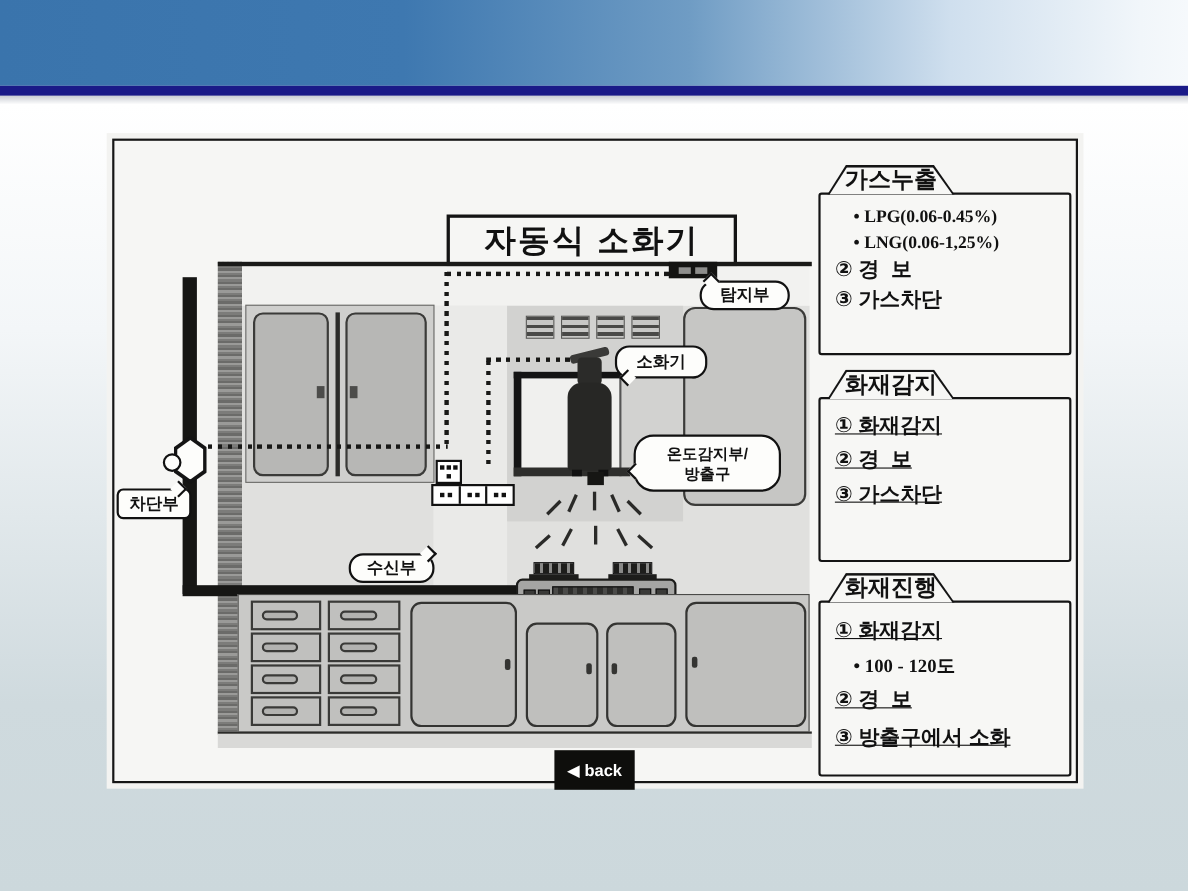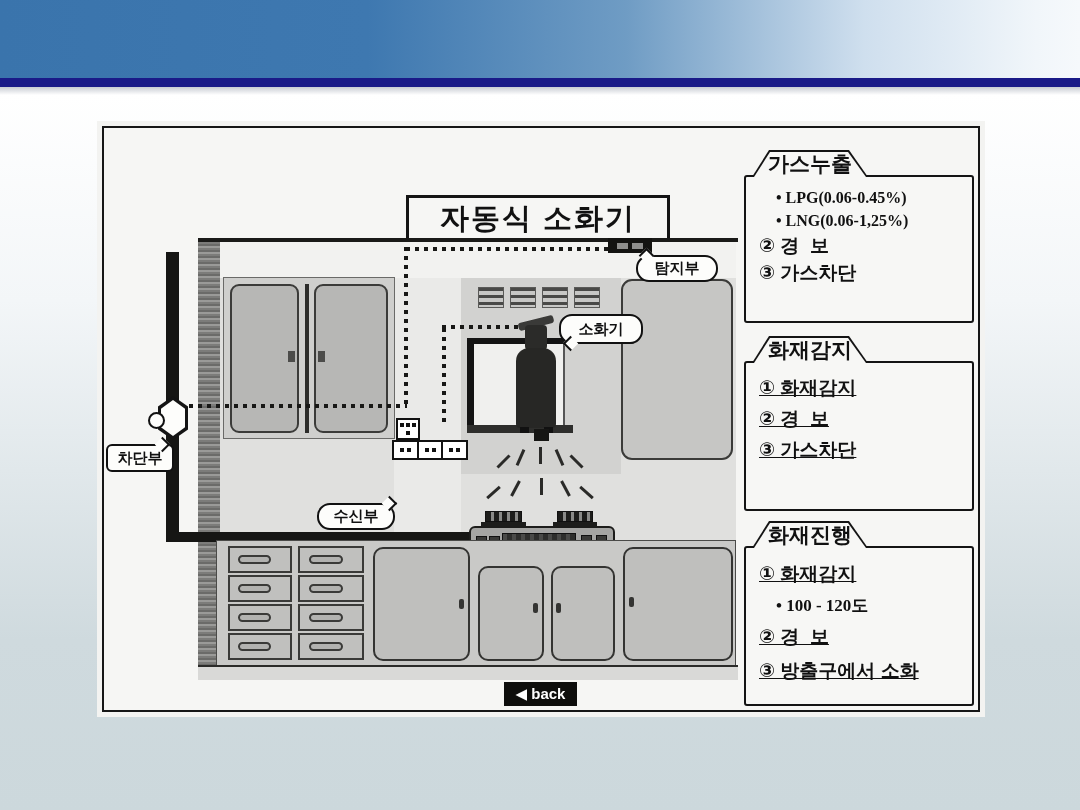--- a/index.html
+++ b/index.html
@@ -81,21 +81,21 @@
   .lhandle{position:absolute;width:5px;height:10px;background:#343432;border-radius:2px;}
   .floor{left:94px;top:537px;width:540px;height:15px;background:#d9d9d7;border-top:2px solid #2b2b29;}
   
   .bub{position:absolute;background:#fdfdfb;border:2px solid #111;border-radius:13px;
     display:flex;align-items:center;justify-content:center;font-weight:bold;color:#111;font-size:15px;z-index:6;}
   .tail{position:absolute;width:11px;height:11px;background:#fdfdfb;transform:rotate(45deg);}
   .tail.tl{border-top:2px solid #111;border-left:2px solid #111;}
   .tail.tr{border-top:2px solid #111;border-right:2px solid #111;}
   .tail.bl{border-bottom:2px solid #111;border-left:2px solid #111;}
   
-  .back-btn{left:400px;top:554px;width:73px;height:24px;background:#0e0e0c;color:#fff;
+  .back-btn{left:400px;top:554px;width:73px;height:36px;background:#0e0e0c;color:#fff;
     display:flex;align-items:center;justify-content:center;font-size:15px;font-weight:bold;cursor:pointer;z-index:7;}
   
   .panel{position:absolute;left:640px;width:230px;}
   .tab{position:relative;margin-left:8px;width:116px;height:27px;z-index:3;}
   .tab-bg{position:absolute;inset:0;background:#141414;clip-path:polygon(17px 0,calc(100% - 19px) 0,100% 100%,0 100%);}
   .tab-fg{position:absolute;left:2px;right:2px;top:2px;bottom:0;background:#f7f7f5;
     clip-path:polygon(16px 0,calc(100% - 18px) 0,100% 100%,0 100%);}
   .tab-label{position:absolute;inset:0;text-align:center;line-height:28px;font-size:21px;font-weight:bold;color:#111;}
   .pbody{position:relative;margin-top:-2px;border:2px solid #141414;border-radius:3px;background:#f7f7f5;
     padding:9px 10px 0 13px;}
@@ -258,20 +258,25 @@
     <div class="abs floor"></div>
 
     <div class="bub" style="left:532px;top:127px;width:82px;height:27px;">
       <span class="tail tl" style="left:3px;top:-7px;"></span>
       <span>탐지부</span>
     </div>
     <div class="bub" style="left:455px;top:186px;width:84px;height:30px;">
       <span class="tail bl" style="left:4px;bottom:-7px;"></span>
       <span>소화기</span>
     </div>
+    <div class="bub" style="left:472px;top:267px;width:134px;height:52px;border-radius:18px;flex-direction:column;font-size:14px;line-height:18px;">
+      <span class="tail bl" style="left:-6px;top:26px;"></span>
+      <span>온도감지부/</span>
+      <span>방출구</span>
+    </div>
     <div class="bub" style="left:213px;top:330px;width:78px;height:27px;margin-top:45px;">
       <span class="tail tr" style="right:-2px;top:-7px;"></span>
       <span>수신부</span>
     </div>
     <div class="bub" style="left:2px;top:316px;width:68px;height:28px;border-radius:6px;">
       <span class="tail tr" style="right:4px;top:-7px;"></span>
       <span>차단부</span>
     </div>
 
     <div class="abs back-btn">

